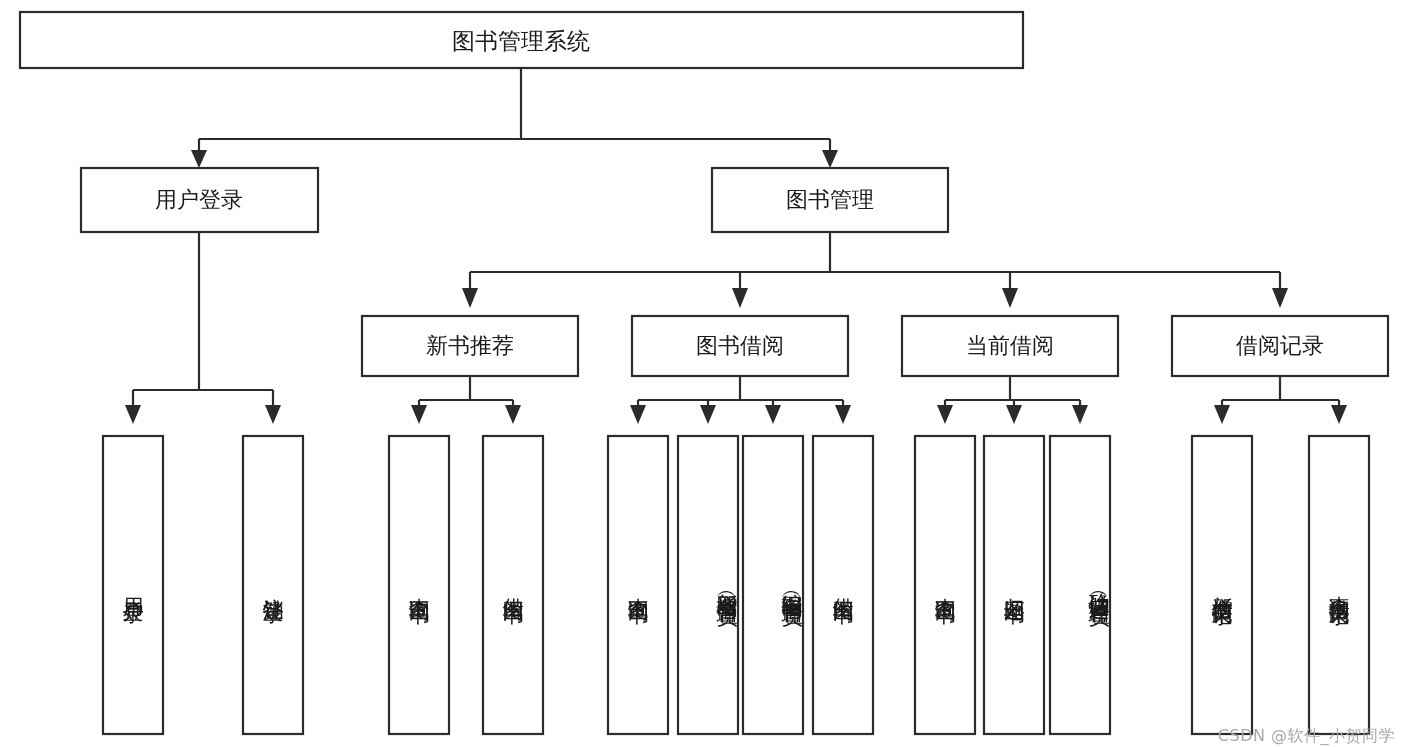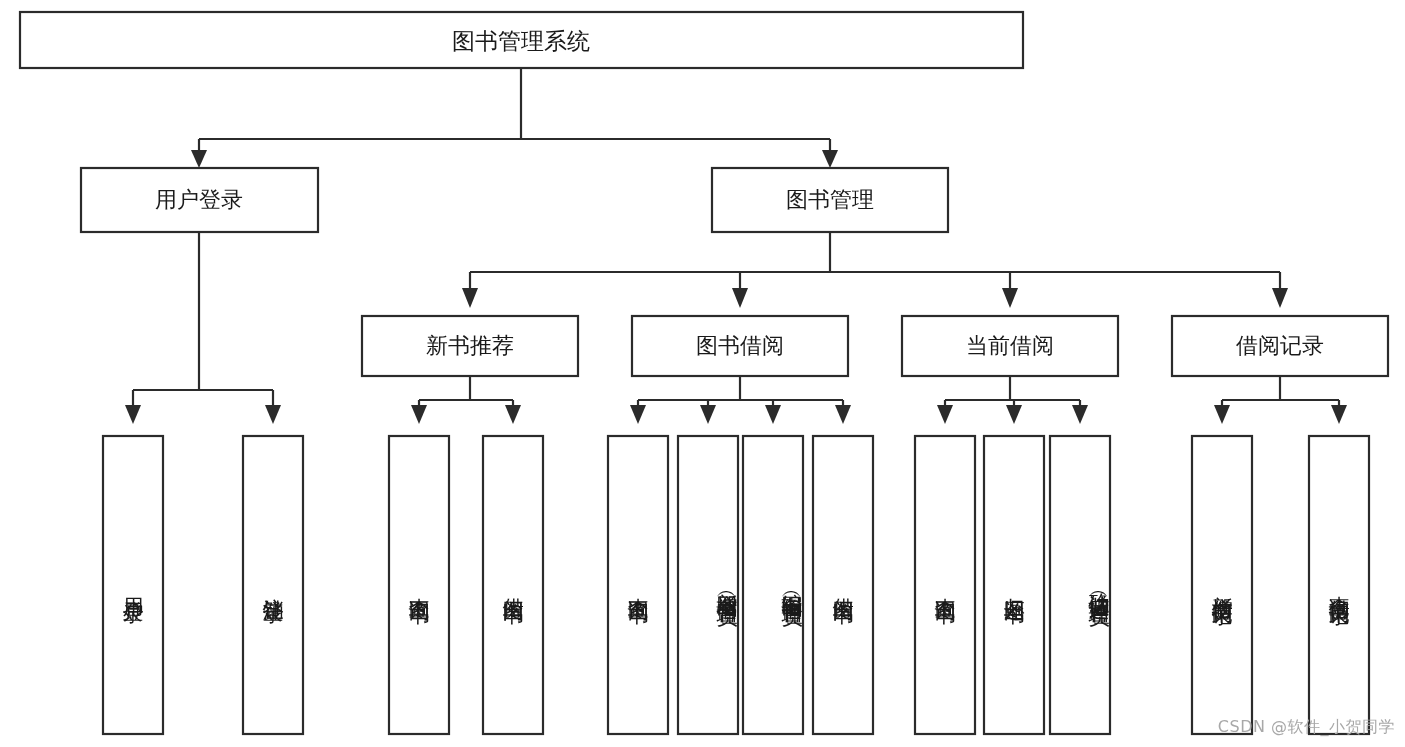--- a/index.html
+++ b/index.html
@@ -69,21 +69,21 @@
     display: flex;
     align-items: center;
     justify-content: center;
     text-align: center;
     white-space: nowrap;
     pointer-events: none;
   }
   .watermark {
     position: absolute;
     right: 10px;
-    bottom: 9px;
+    bottom: 0;
     font-family: "DejaVu Sans", "Liberation Sans", sans-serif;
     font-size: 16px;
     color: #a8a8a8;
     letter-spacing: 0.5px;
     user-select: none;
   }
 </style>
 </head>
 <body>
 

